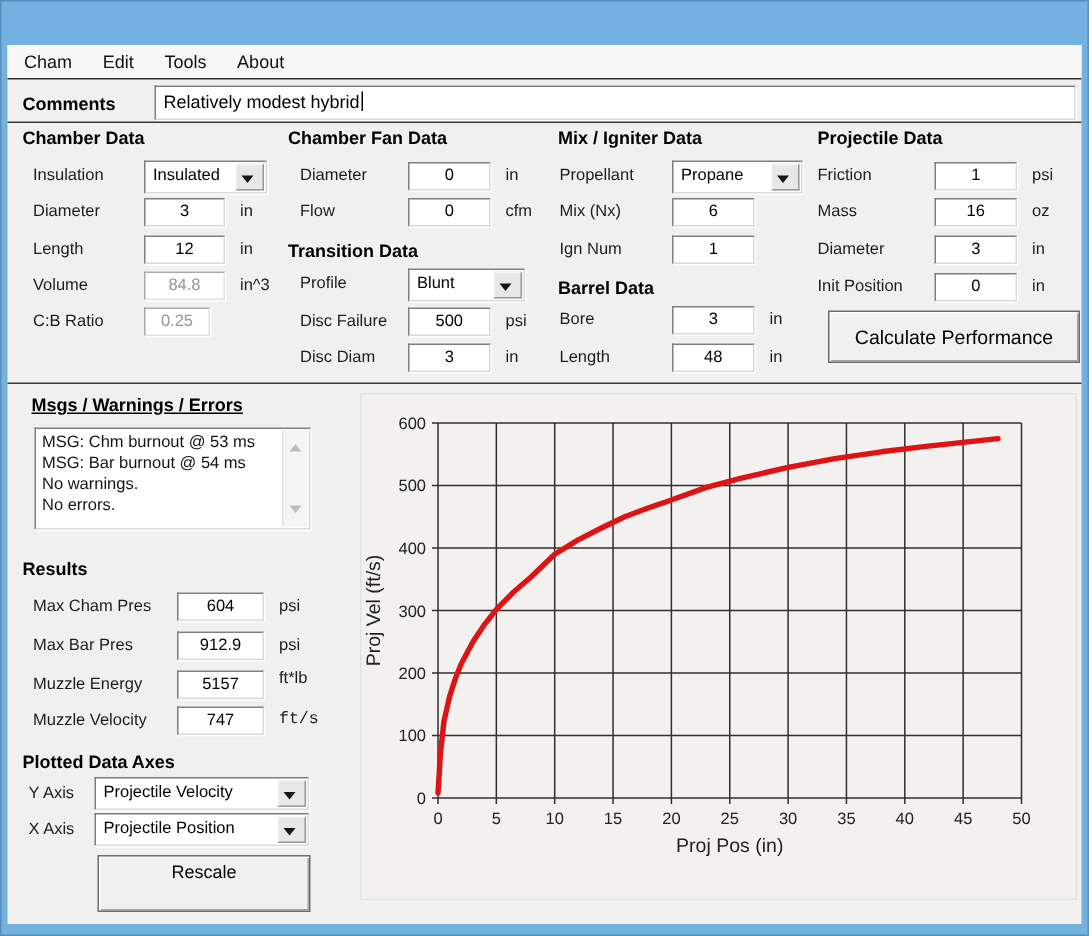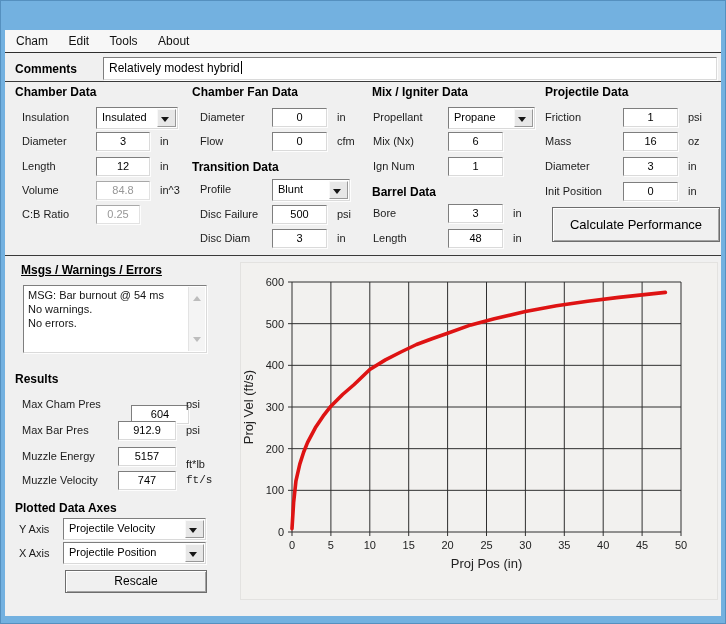--- a/index.html
+++ b/index.html
@@ -155,60 +155,61 @@
     <div class="field" style="left:618px; top:152px; width:55px;">0</div>
     <div class="unit" style="left:683px; top:155px;">in</div>
 
     <div class="btn" style="left:547px; top:177px; width:168px; height:35px; font-size:13px; line-height:33px;">Calculate Performance</div>
 
     <div class="divider" style="top:225px;"></div>
 
     <div class="hdr" style="left:16px; top:233px;text-decoration:underline;">Msgs / Warnings / Errors</div>
     <div class="tbox msgbox">
       <div id="msg-lines">
+          <div>MSG: Chm burnout @ 53 ms</div>
           <div>MSG: Bar burnout @ 54 ms</div>
           <div>No warnings.</div>
           <div>No errors.</div>
         </div>
       <div class="msg-scroll">
         <span class="sc-up"></span>
         <span class="sc-down"></span>
       </div>
     </div>
 
     <div class="hdr" style="left:10px; top:342px;">Results</div>
     <div class="lbl" style="left:17px; top:368px;">Max Cham Pres</div>
-    <div class="field" style="left:126px; top:365px; width:58px;margin-top:10px;">604</div>
+    <div class="field" style="left:113px; top:365px; width:58px;">604</div>
     <div class="unit" style="left:181px; top:368px;">psi</div>
     <div class="lbl" style="left:17px; top:394px;">Max Bar Pres</div>
     <div class="field" style="left:113px; top:391px; width:58px;">912.9</div>
     <div class="unit" style="left:181px; top:394px;">psi</div>
     <div class="lbl" style="left:17px; top:420px;">Muzzle Energy</div>
     <div class="field" style="left:113px; top:417px; width:58px;">5157</div>
-    <div class="unit" style="left:181px; top:428px;">ft*lb</div>
+    <div class="unit" style="left:181px; top:416px;">ft*lb</div>
     <div class="lbl" style="left:17px; top:444px;">Muzzle Velocity</div>
     <div class="field" style="left:113px; top:441px; width:58px;">747</div>
     <div class="unit" style="left:181px; top:444px;font-family:Liberation Mono, monospace;">ft/s</div>
 
     <div class="hdr" style="left:10px; top:471px;">Plotted Data Axes</div>
     <div class="lbl" style="left:14px; top:493px;">Y Axis</div>
     <div class="combo" style="left:58px; top:488px; width:143px;">
       <span class="ctext">Projectile Velocity</span>
       <span class="dbtn">
           <span class="arr"></span>
         </span>
     </div>
     <div class="lbl" style="left:14px; top:517px;">X Axis</div>
     <div class="combo" style="left:58px; top:512px; width:143px;">
       <span class="ctext">Projectile Position</span>
       <span class="dbtn">
           <span class="arr"></span>
         </span>
     </div>
-    <div class="btn" style="left:60px; top:540px; width:142px; height:23px; font-size:12px; line-height:21px;">Rescale</div>
+    <div class="btn" style="left:60px; top:540px; width:142px; height:38px; font-size:12px; line-height:21px;">Rescale</div>
 
     <div class="chart-panel">
       <svg id="chart-svg" width="476" height="336" viewBox="0 0 476 336">
           <line x1="51" y1="19" x2="51" y2="269" stroke="#2f2f2f" stroke-width="1"></line>
           <line x1="51" y1="269" x2="51" y2="273" stroke="#2f2f2f" stroke-width="1"></line>
           <text x="51" y="286" text-anchor="middle" font-size="11" fill="#222" font-family="Liberation Sans, sans-serif">0</text>
           <line x1="89.9" y1="19" x2="89.9" y2="269" stroke="#2f2f2f" stroke-width="1"></line>
           <line x1="89.9" y1="269" x2="89.9" y2="273" stroke="#2f2f2f" stroke-width="1"></line>
           <text x="89.9" y="286" text-anchor="middle" font-size="11" fill="#222" font-family="Liberation Sans, sans-serif">5</text>
           <line x1="128.8" y1="19" x2="128.8" y2="269" stroke="#2f2f2f" stroke-width="1"></line>

